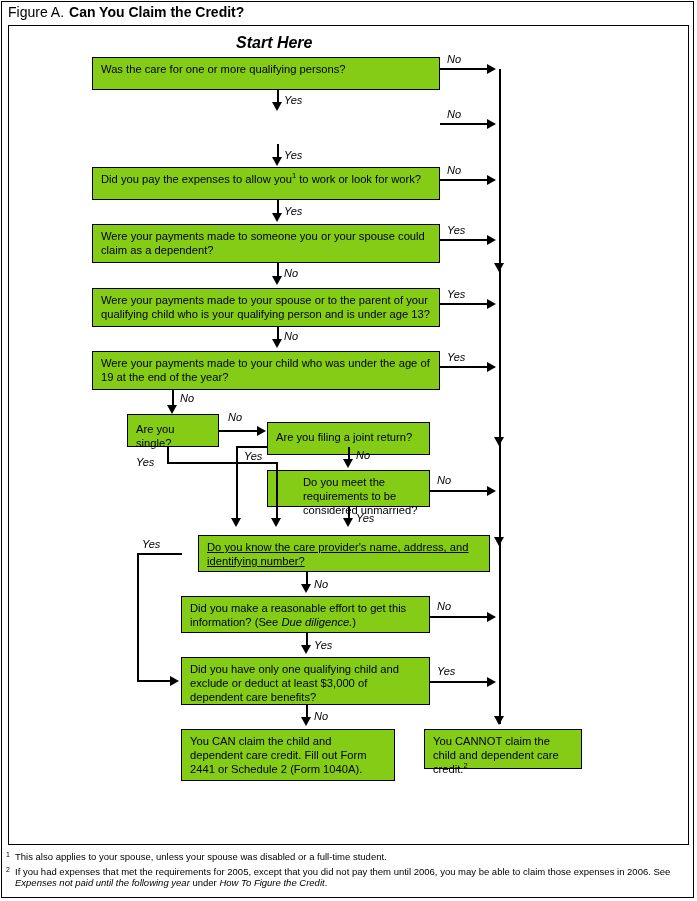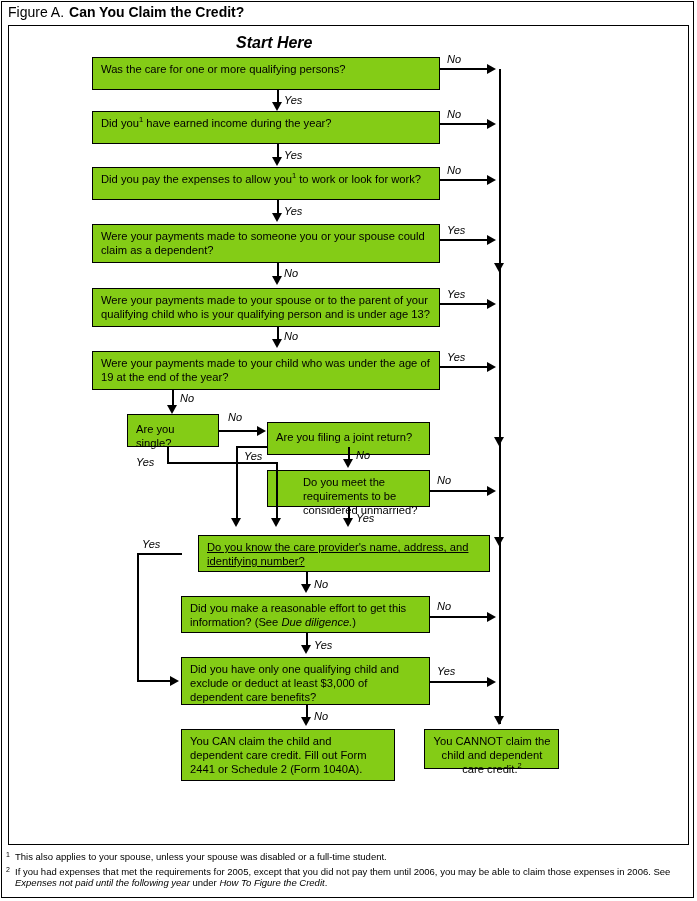--- a/index.html
+++ b/index.html
@@ -148,23 +148,20 @@
   </div>
 
   <div class="chart-frame"></div>
 
   <div class="lbl-start" style="left:236px; top:34px;">Start Here</div>
 
   <div class="node" style="left:92px; top:57px; width:348px; height:33px;">
     <span>Was the care for one or more qualifying persons?</span>
   </div>
 
-  <div class="node" style="left:92px; top:111px; width:348px; height:33px;">
-    <span>Did you</span><span class="sup">1</span><span> have earned income during the year?</span>
-  </div>
 
   <div class="node" style="left:92px; top:167px; width:348px; height:33px;">
     <span>Did you pay the expenses to allow you</span><span class="sup">1</span><span> to work or look for work?</span>
   </div>
 
   <div class="node" style="left:92px; top:224px; width:348px; height:39px;">
     <span>Were your payments made to someone you or your spouse could claim as a dependent?</span>
   </div>
 
   <div class="node" style="left:92px; top:288px; width:348px; height:39px;">
@@ -196,21 +193,21 @@
   </div>
 
   <div class="node" style="left:181px; top:657px; width:249px; height:48px;">
     <span>Did you have only one qualifying child and exclude or deduct at least $3,000 of dependent care benefits?</span>
   </div>
 
   <div class="node" style="left:181px; top:729px; width:214px; height:52px;">
     <span>You CAN claim the child and dependent care credit. Fill out Form 2441 or Schedule 2 (Form 1040A).</span>
   </div>
 
-  <div class="node" style="left:424px; top:729px; width:135px; height:40px;text-align:center;">
+  <div class="node" style="left:424px; top:729px; width:158px; height:40px;">
     <span>You CANNOT claim the child and dependent care credit.</span><span class="sup">2</span>
   </div>
 
   <div class="vline" style="left:499px; top:69px; height:655px;"></div>
   <div class="arr-d" style="left:494px; top:263px;"></div>
   <div class="arr-d" style="left:494px; top:437px;"></div>
   <div class="arr-d" style="left:494px; top:537px;"></div>
   <div class="arr-d" style="left:494px; top:716px;"></div>
 
   <div class="hline" style="left:440px; top:68px; width:52px;"></div>

